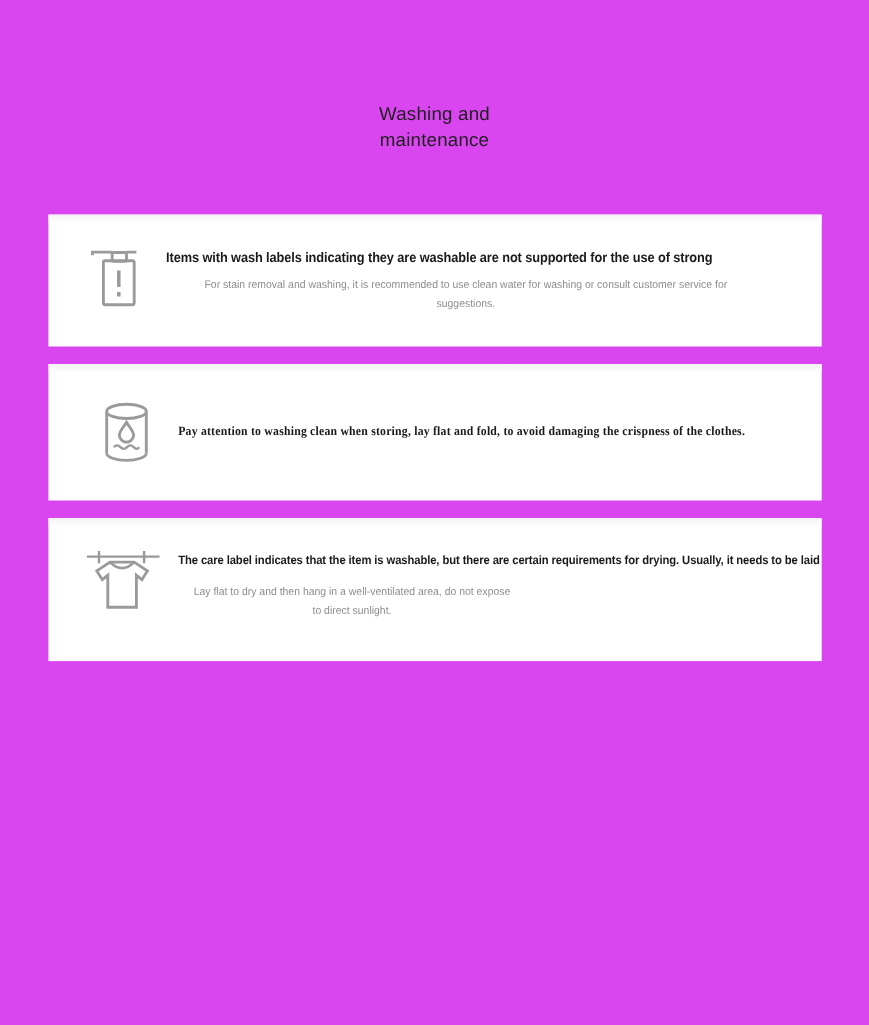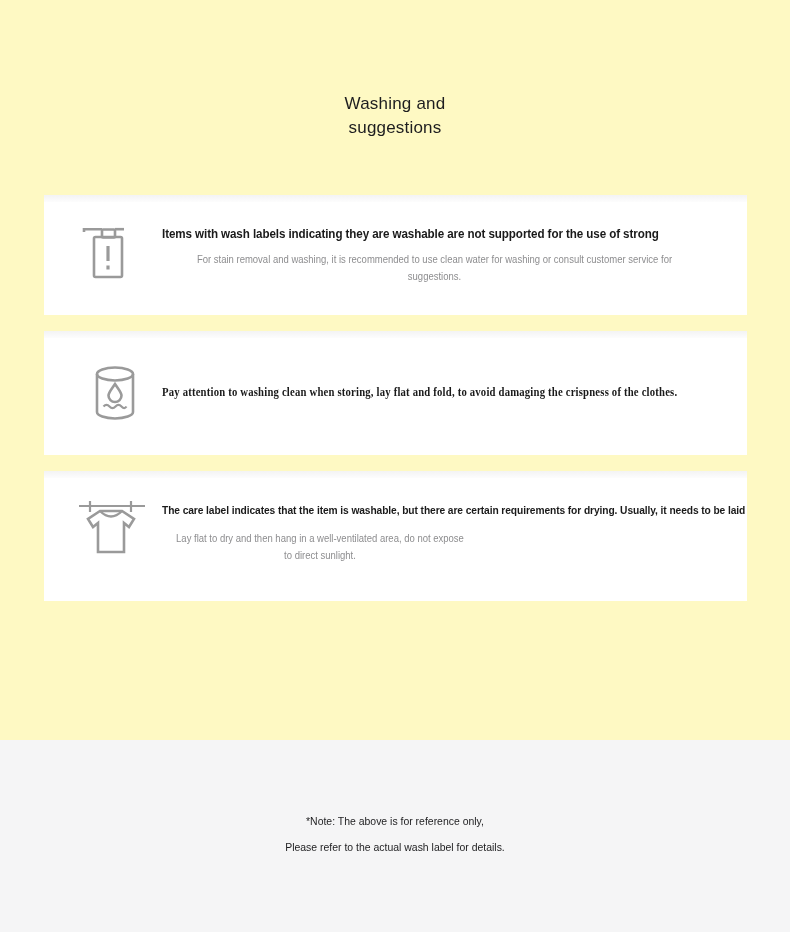--- a/index.html
+++ b/index.html
@@ -12,22 +12,22 @@
   body {
     background: #f5f5f6;
     font-family: "Liberation Sans", sans-serif;
     -webkit-font-smoothing: antialiased;
     overflow: hidden;
   }
 
   .page {
     position: relative;
     width: 790px;
-    height: 740px;
-    background: #fef9c3;
+    height: 932px;
+    background: #d946ef;
   }
 
   
   .title-block {
     position: absolute;
     left: 0;
     top: 92px;
     width: 790px;
     text-align: center;
   }
@@ -111,21 +111,21 @@
   .subtext.dark {
     color: #2a2a2a;
     text-align: left;
     transform-origin: left center;
     font-size: 10.5px;
   }
 
   
   
   #card1 .icon-wrap { left: 34px; top: 25px; width: 68px; height: 68px; }
-  #card1 .card-text { left: 118px; top: 31px; width: 570px; }
+  #card1 .card-text { left: 107px; top: 31px; width: 570px; }
   #card1 .headline { }
   #card1 .subtext { margin-top: 9px; width: 545px; }
 
   
   #card2 .icon-wrap { left: 44px; top: 30px; width: 62px; height: 64px; }
   #card2 .card-text { left: 118px; top: 53px; width: 570px; font-family: Liberation Serif, serif; }
   #card2 .headline { letter-spacing: 0.2px; }
 
   
   #card3 .icon-wrap { left: 36px; top: 25px; width: 68px; height: 72px; }
@@ -153,21 +153,21 @@
     transform: scaleX(0.95);
   }
 </style>
 </head>
 <body>
 
 <div class="page">
 
   <div class="title-block">
     <span class="title-line">Washing and</span>
-    <span class="title-line">suggestions</span>
+    <span class="title-line">maintenance</span>
   </div>
 
   <div class="cards">
 
     <div class="care-card h1" id="card1">
       <div class="card-topband"></div>
       <div class="icon-wrap">
         <svg width="68" height="68" viewBox="0 0 68 68" fill="none" stroke="#9a9a9a" stroke-width="2.6">
           <rect x="16" y="17" width="28" height="40" rx="1.5"></rect>
           <rect x="24" y="9.5" width="13" height="8" rx="1"></rect>
@@ -213,18 +213,14 @@
         </svg>
       </div>
       <div class="card-text">
         <div class="headline small">The care label indicates that the item is washable, but there are certain requirements for drying. Usually, it needs to be laid flat to dry.</div>
         <div class="subtext">Lay flat to dry and then hang in a well-ventilated area, do not expose to direct sunlight.</div>
       </div>
     </div>
 
   </div>
 
-  <div class="footer">
-    <span class="footer-line">*Note: The above is for reference only,</span>
-    <span class="footer-line">Please refer to the actual wash label for details.</span>
-  </div>
 
 </div>
 
 </body></html>

